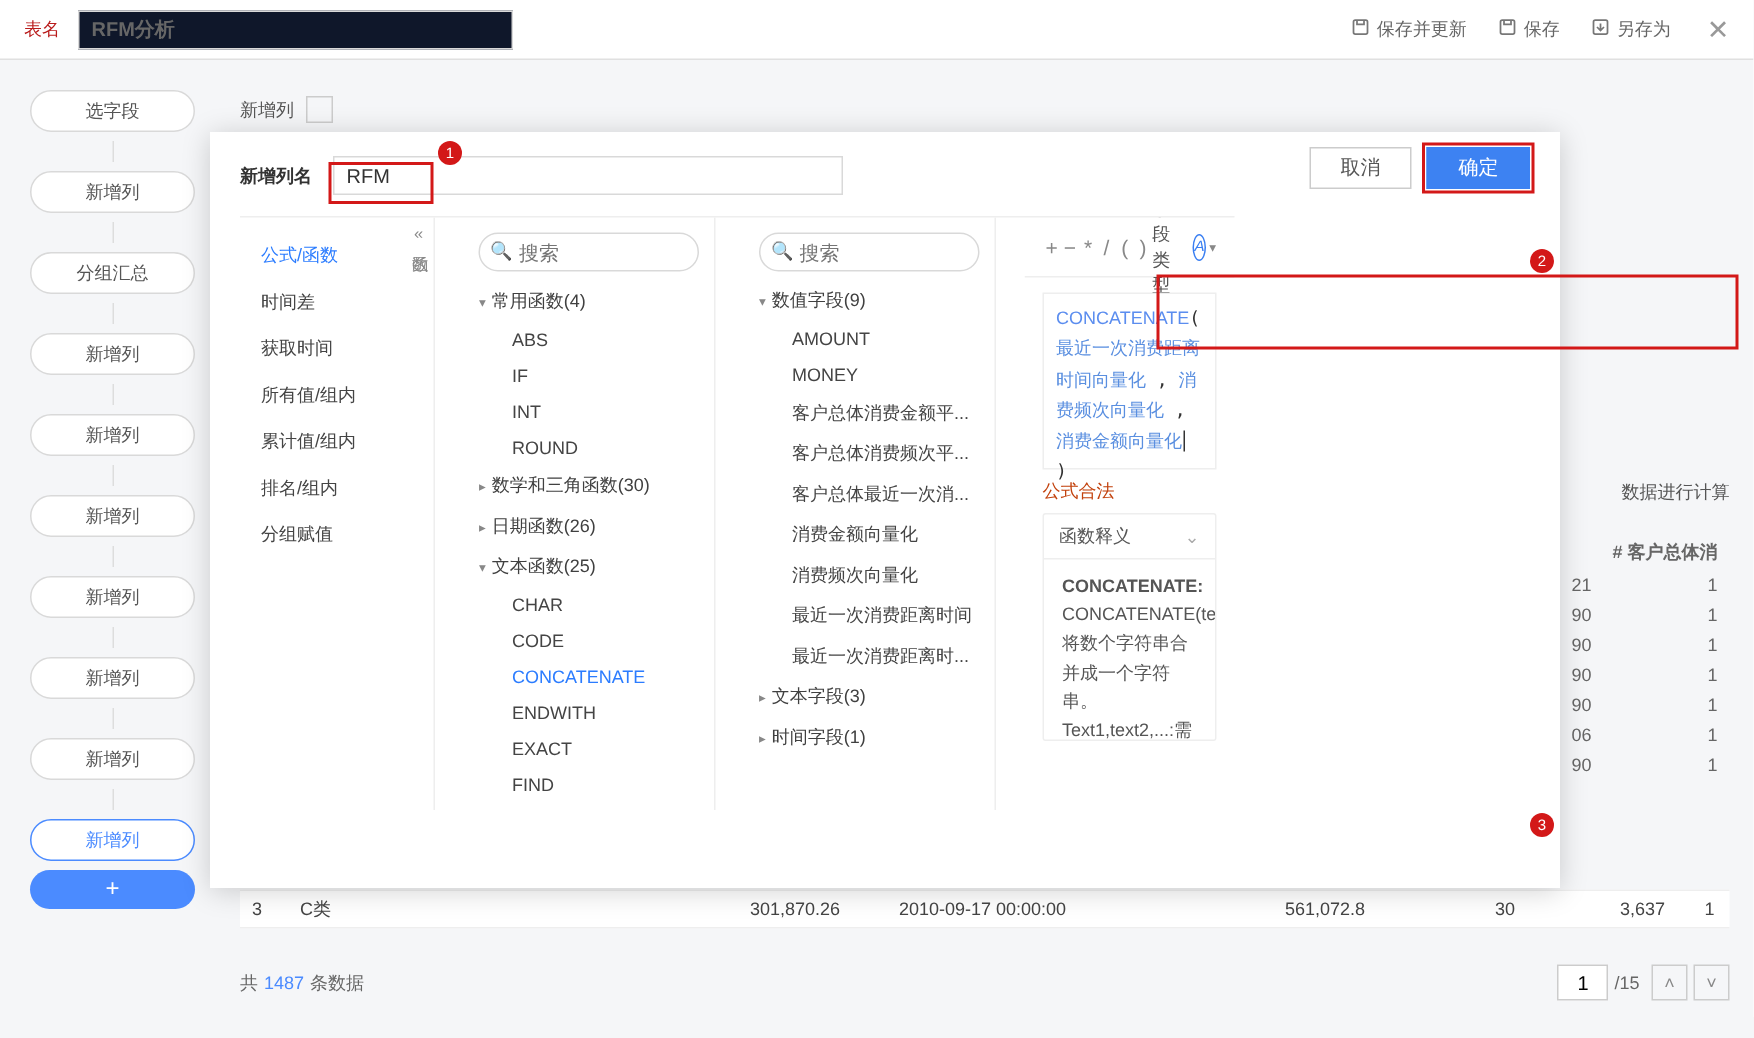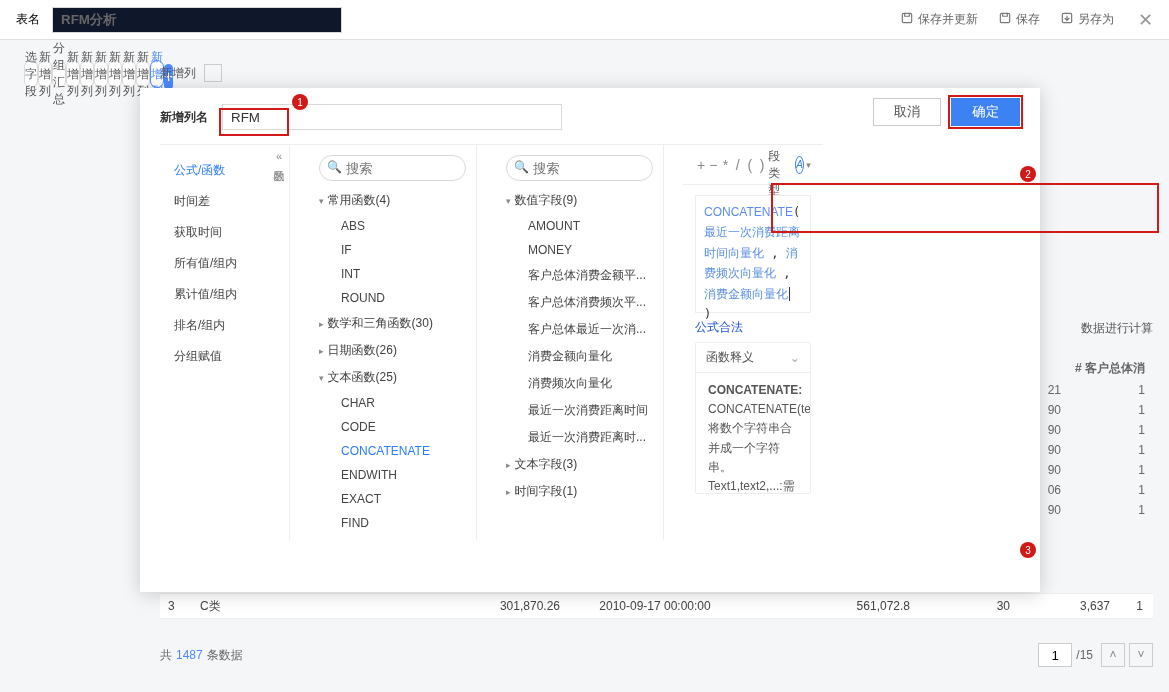--- a/index.html
+++ b/index.html
@@ -1,28 +1,28 @@
 <!DOCTYPE html>
 <html><head>
 <meta charset="utf-8">
 <style>
 * { box-sizing: border-box; margin: 0; padding: 0; font-family: "Microsoft YaHei", Arial, sans-serif; }
 body { background: #f5f6f8; width: 1169px; height: 692px; overflow: hidden; position: relative; font-size: 12px; color: #333; }
 
 
 .header { height: 40px; display: flex; align-items: center; padding: 0 16px; background: #fff; border-bottom: 1px solid #e0e0e0; }
-.header .lbl { color: #000000; margin-right: 12px; }
+.header .lbl { color: #b91c1c; margin-right: 12px; }
 .header .table-name { width: 290px; height: 26px; border: 1px solid #d9d9d9; background: #0f172a; padding: 0 8px; color: #666; font-weight: bold; }
 .header .spacer { flex: 1; }
 .header .act { display:flex; align-items:flex-start; margin-left: 20px; color: #666; cursor: pointer; }
 .header .act svg { margin-right: 4px; }
 .header .close { margin-left: 24px; font-size: 18px; color: #999; cursor: pointer; }
 
 
-.left-rail { position: absolute; left: 0; top: 40px; width: 150px; padding: 20px 12px; display:flex; flex-direction:row; align-items:center;margin-left:12px; }
+.left-rail { position: absolute; left: 0; top: 40px; width: 150px; padding: 20px 12px; display:flex; flex-direction:column; align-items:center; }
 .pill { width: 110px; height: 28px; border: 1px solid #d9d9d9; border-radius: 14px; display:flex; align-items:center; justify-content:center; color: #555; background:#fff; margin-bottom: 6px; }
 .pill.selected { border-color:#4b8bff; color:#4b8bff; }
 .rail-sep { width:1px; height:14px; background:#ddd; margin-bottom:6px; }
 .add-btn { width:110px; height:26px; border-radius:13px; background:#4b8bff; color:#fff; display:flex; align-items:center; justify-content:center; font-size:16px; }
 
 
 .bg-opbar { position:absolute; left:160px; top:60px; right:16px; height:26px; display:flex; align-items:center; color:#555; }
 .bg-opbar .sq { width:18px; height:18px; border:1px solid #ccc; margin-left:8px; }
 .bg-right-hdr { position:absolute; right:16px; top:320px; color:#555; }
 .bg-row-full { position:absolute; left:160px; right:16px; top:593px; height:26px; display:flex; align-items:center; border-top:1px solid #eee; border-bottom:1px solid #eee; background:#fff; color:#444;}
@@ -60,21 +60,21 @@
 .col4 { flex:1; display:flex; flex-direction:column; border-right:none; }
 .toolbar4 { height:40px; display:flex; align-items:center; padding:0 12px; border-bottom:1px solid #eee; color:#777; }
 .toolbar4 .op { width:24px; text-align:center; font-size:14px; color:#888; cursor:pointer; }
 .toolbar4 .spacer { flex:1; }
 .toolbar4 .ftype { display:flex; align-items:center; color:#555; }
 .toolbar4 .ftype .circ { width:18px; height:18px; border:1px solid #3a7ff2; border-radius:50%; color:#3a7ff2; display:flex; align-items:center; justify-content:center; font-size:10px; font-style:italic; margin-left:6px; }
 .formula-box { margin:10px 12px 0 12px; height:118px; border:1px solid #eee; padding:6px 8px; font-family:Consolas, monospace; font-size:12px; line-height:1.7; position:relative; }
 .formula-box .fn { color:#5b8def; }
 .formula-box .fld { color:#5a8fe0; }
 .formula-hl { position:absolute; border:2px solid #d31818; pointer-events:none; }
-.valid { margin:6px 12px 0 12px; color:#1d4ed8; }
+.valid { margin:6px 12px 0 12px; color:#c2410c; }
 .def { margin:6px 12px 0 12px; border:1px solid #eee; border-radius:2px; }
 .def-h { display:flex; align-items:center; justify-content:space-between; padding:6px 10px; color:#555; border-bottom:1px solid #eee; }
 .def-h .chev { color:#aaa; }
 .def-b { padding:8px 12px; color:#555; line-height:1.6; height:120px; overflow:auto; }
 .def-b .t { font-weight:bold; }
 
 .modal-foot { height:48px; display:flex; align-items:center; justify-content:flex-end; padding:0 20px; }
 .btn { height:28px; padding:0 20px; border:1px solid #ccc; background:#fff; color:#555; margin-left:10px; cursor:pointer; }
 .btn.primary { background:#3d82f2; border-color:#3d82f2; color:#fff; }
 .btn.primary.hl { outline:2px solid #d31818; outline-offset:1px; }

